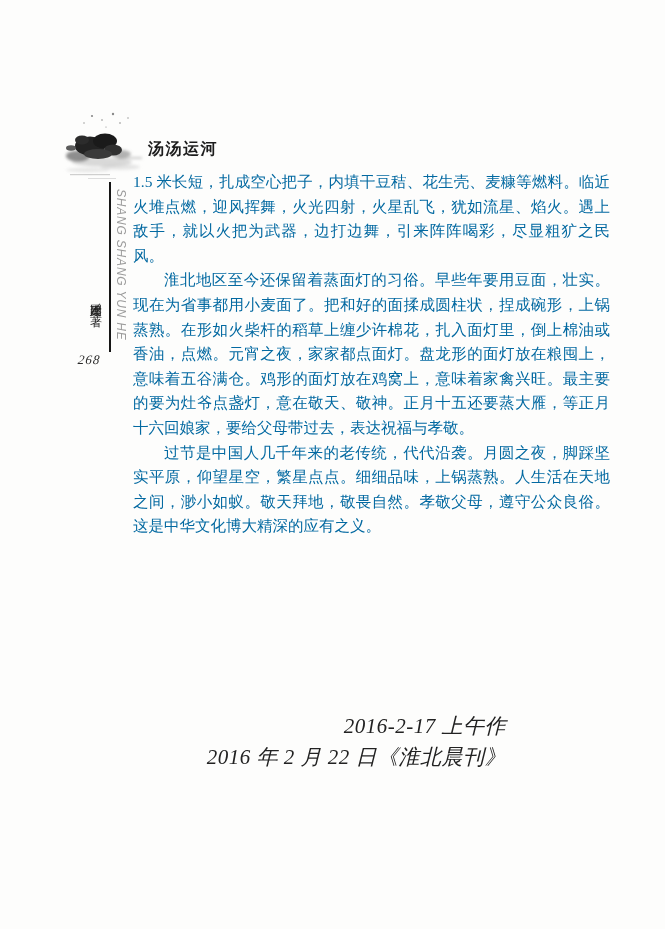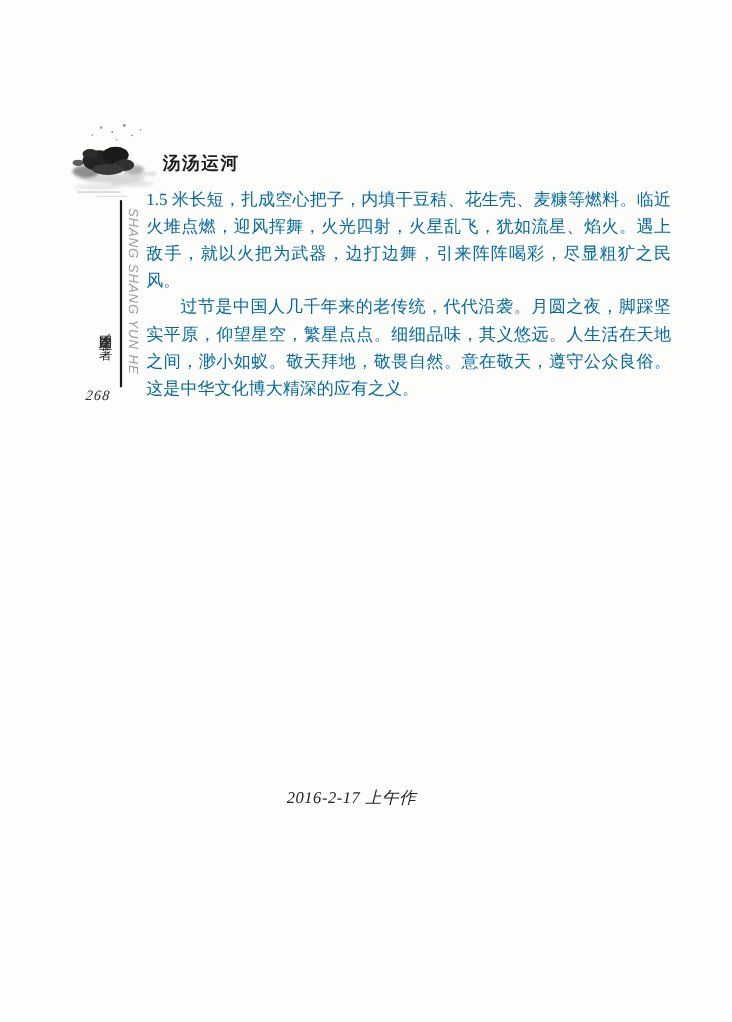--- a/index.html
+++ b/index.html
@@ -96,23 +96,23 @@
   .article p.no-indent { text-indent: 0; }
 
   
   .signature {
     position: absolute;
     left: 133px;
     top: 711px;
     width: 477px;
     box-sizing: border-box;
     padding-right: 104px;
-    text-align: center;
+    text-align: right;
     font-style: italic;
-    font-size: 15px;
+    font-size: 21px;
     line-height: 31px;
     letter-spacing: 0.5px;
     color: #222;
   }
 </style>
 </head>
 <body>
 
 <div class="page">
 
@@ -160,20 +160,22 @@
   </div>
   <h1 class="series-title">汤汤运河</h1>
 
   <div class="sidebar-rule"></div>
   <div class="series-pinyin">SHANG SHANG YUN HE</div>
   <div class="author-byline">秦建国／著</div>
   <div class="page-number">268</div>
 
   <main class="article">
     <p class="no-indent">1.5 米长短，扎成空心把子，内填干豆秸、花生壳、麦糠等燃料。临近火堆点燃，迎风挥舞，火光四射，火星乱飞，犹如流星、焰火。遇上敌手，就以火把为武器，边打边舞，引来阵阵喝彩，尽显粗犷之民风。</p>
-    <p>过节是中国人几千年来的老传统，代代沿袭。月圆之夜，脚踩坚实平原，仰望星空，繁星点点。细细品味，其义悠远。人生活在天地之间，渺小如蚁。敬天拜地，敬畏自然。意在敬天，遵守公众良俗。这是中华文化博大精深的应有之义。</p>
+    <p>淮北地区至今还保留着蒸面灯的习俗。早些年要用豆面，壮实。现在为省事都用小麦面了。把和好的面揉成圆柱状，捏成碗形，上锅蒸熟。在形如火柴杆的稻草上缠少许棉花，扎入面灯里，倒上棉油或香油，点燃。元宵之夜，家家都点面灯。盘龙形的面灯放在粮囤上，意味着五谷满仓。鸡形的面灯放在鸡窝上，意味着家禽兴旺。最主要的要为灶爷点盏灯，意在敬天、敬神。正月十五还要蒸大雁，等正月十六回娘家，要给父母带过去，表达祝福与孝敬。</p>
+    <p>过节是中国人几千年来的老传统，代代沿袭。月圆之夜，脚踩坚实平原，仰望星空，繁星点点。细细品味，上锅蒸熟。人生活在天地之间，渺小如蚁。敬天拜地，敬畏自然。孝敬父母，遵守公众良俗。这是中华文化博大精深的应有之义。</p>
   </main>
 
   <div class="signature">
     <div>2016-2-17 上午作</div>
+    <div>2016 年 2 月 22 日《淮北晨刊》</div>
   </div>
 
 </div>
 
 </body></html>

